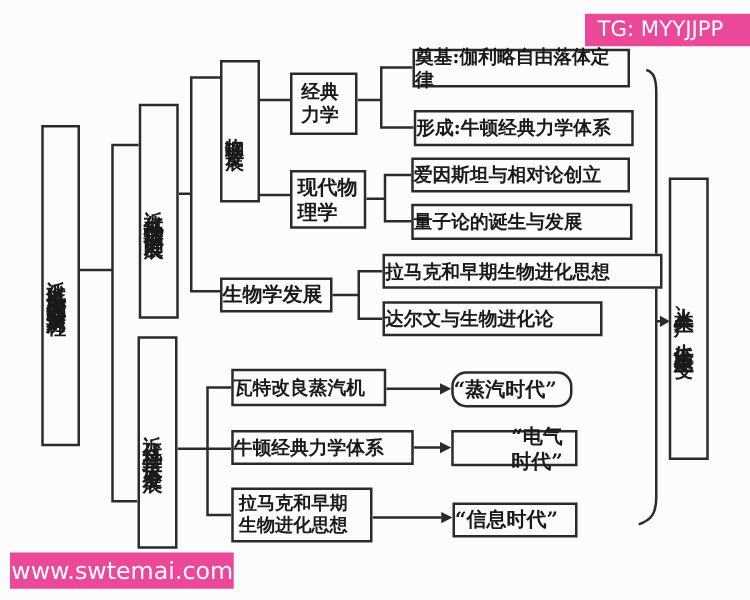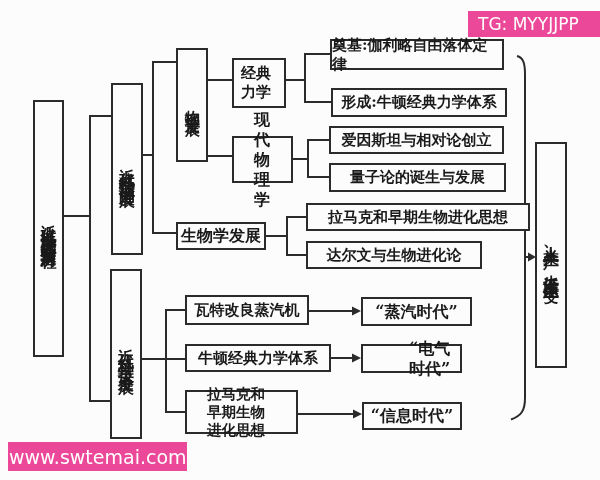--- a/index.html
+++ b/index.html
@@ -14,29 +14,28 @@
   .wires { position:absolute; left:0; top:0; width:600px; height:480px; z-index:1; }
   .node {
     position: absolute;
     box-sizing: border-box;
     border: 2px solid #2b2b2b;
     background: #fcfcfc;
     color: #1a1a1a;
     font-weight: 700;
     display: flex;
     align-items: center;
-    justify-content: center;
     z-index: 2;
     line-height: 1.25;
   }
   .vtext { writing-mode: vertical-rl; text-orientation: upright; }
   .f15 { font-size: 15px; }
   .f16 { font-size: 16px; }
   .f17 { font-size: 15px; }
-  .leftwrap { justify-content: flex-start; text-align: left; padding: 1px 20px; }
+  .leftwrap { justify-content: flex-start; text-align: left; padding: 1px 4px; }
   .ls2 { letter-spacing: 2.5px; }
   .ls3 { letter-spacing: 3px; }
   .ls4 { letter-spacing: 4.5px; }
   .wm {
     position: absolute;
     box-sizing: border-box;
     background: #ec4899;
     color: #ffffff;
     font-family: "DejaVu Sans", "Liberation Sans", sans-serif;
     font-weight: 400;
@@ -139,21 +138,21 @@
   <div class="node f15" style="left:185px; top:295px; width:124px; height:30px;">
     <span>瓦特改良蒸汽机</span>
   </div>
   <div class="node f15" style="left:185px; top:344px; width:146px; height:28px;">
     <span>牛顿经典力学体系</span>
   </div>
   <div class="node leftwrap" style="left:185px; top:390px; width:113px; height:44px; font-size:14.5px;">
     <span>拉马克和早期生物进化思想</span>
   </div>
 
-  <div class="node f16" style="left:361px; top:297px; width:111px; height:29px;">
+  <div class="node f16" style="left:361px; top:297px; width:97px; height:29px;border-radius:12px;">
     <span>“蒸汽时代”</span>
   </div>
   <div class="node f16" style="left:361px; top:344px; width:101px; height:29px;padding-left:46px;">
     <span>“电气时代”</span>
   </div>
   <div class="node f16" style="left:362px; top:402px; width:100px; height:28px;">
     <span>“信息时代”</span>
   </div>
 
   <div class="node f16" style="left:535px; top:142px; width:32px; height:226px;">

